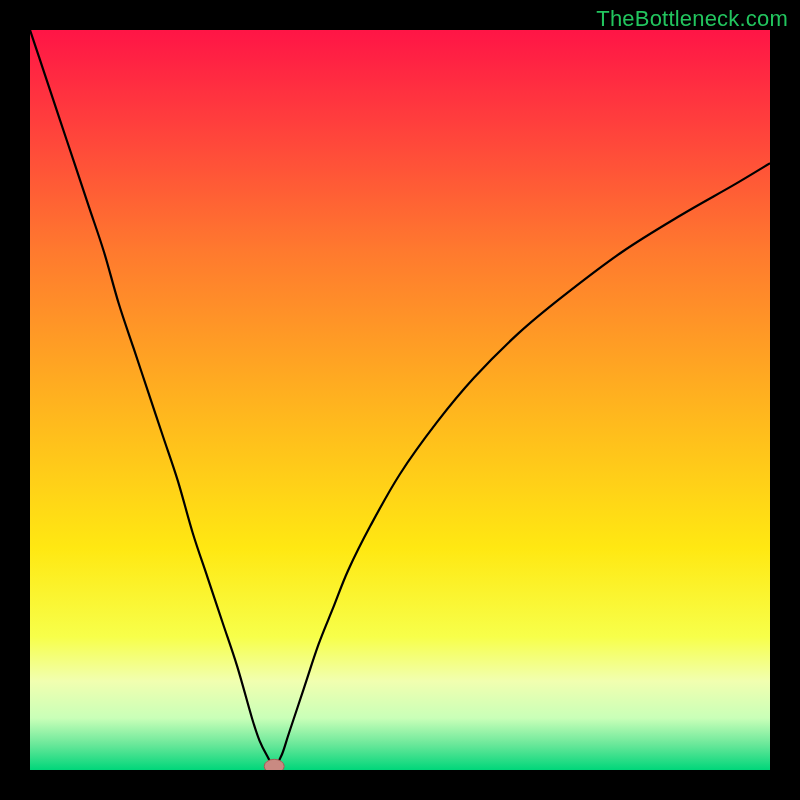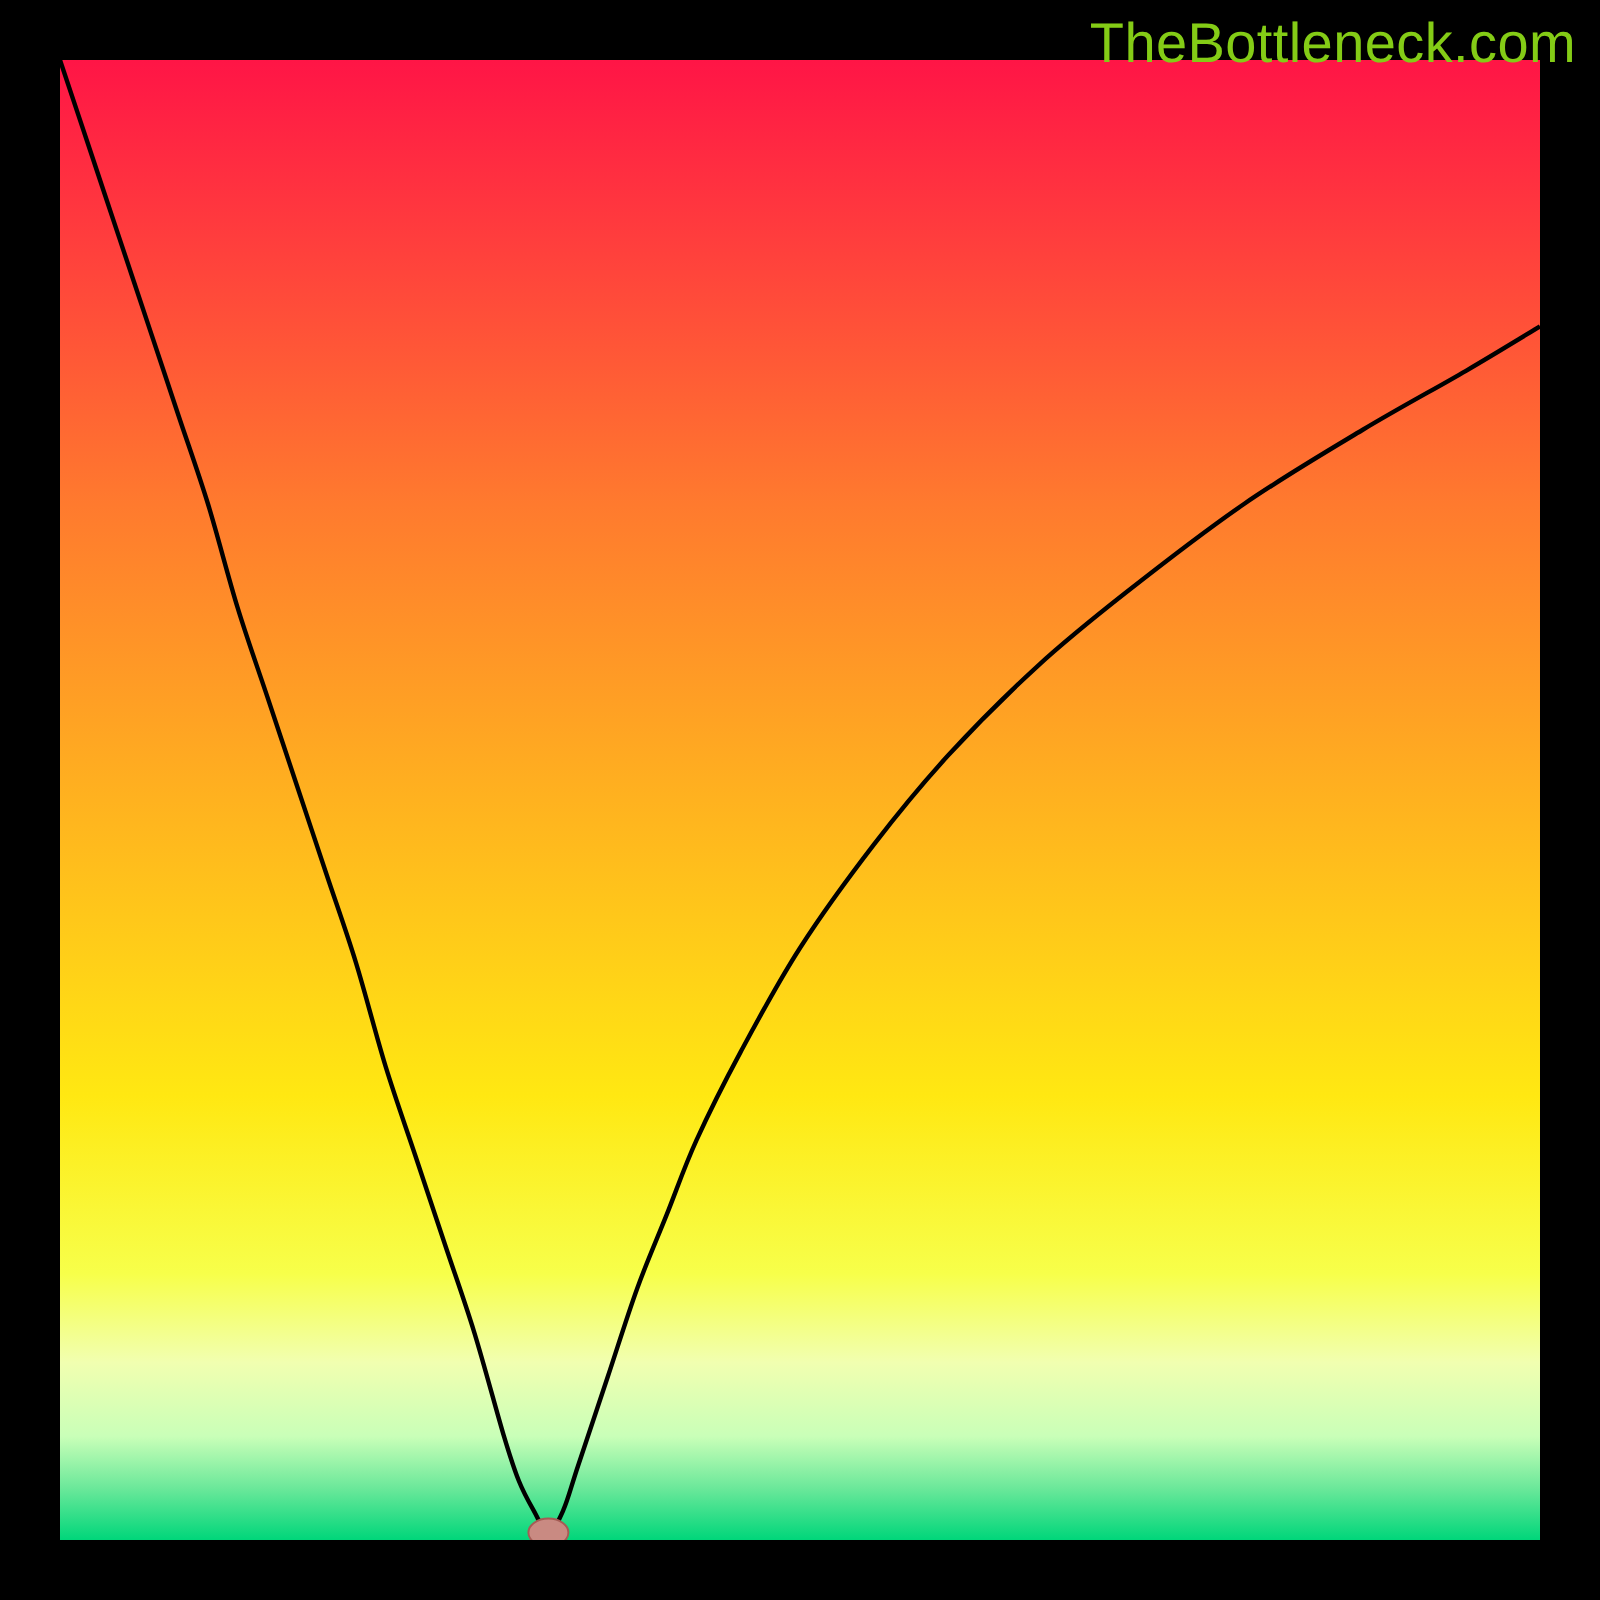--- a/index.html
+++ b/index.html
@@ -31,22 +31,22 @@
     position: absolute;
     left: 0;
     top: 0;
     width: 100%;
     height: 100%;
   }
   .watermark {
     position: absolute;
     top: 6px;
     right: 12px;
-    color: #84cc16;
-    font-size: 28px;
+    color: #22c55e;
+    font-size: 22px;
     font-weight: 500;
     letter-spacing: 0.2px;
   }
   svg {
     position: absolute;
     left: 0;
     top: 0;
   }
 </style>
 </head>

